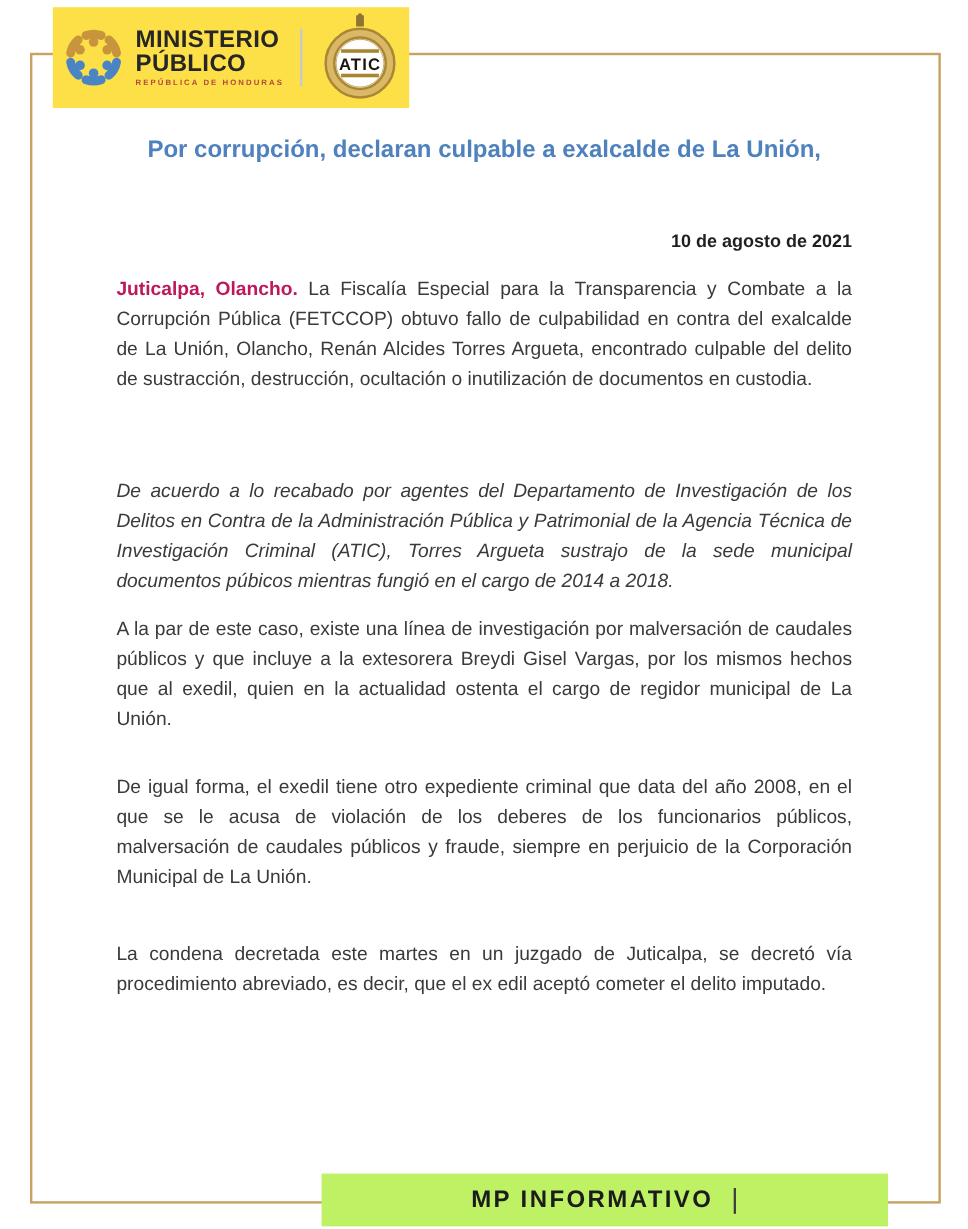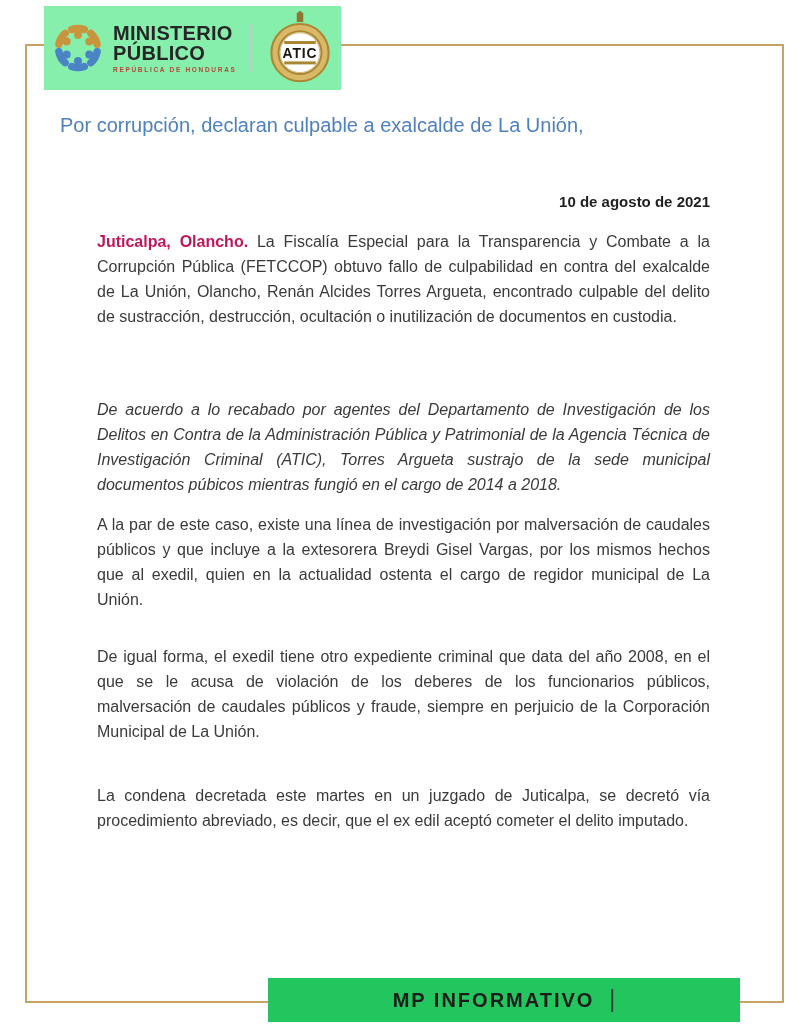--- a/index.html
+++ b/index.html
@@ -17,56 +17,56 @@
     font-family:"Liberation Sans", sans-serif;overflow:hidden;
   }
   
   .frame{
     position:absolute;left:25px;top:44px;width:755px;height:955px;
     border:2px solid var(--frame-gold);z-index:1;
   }
   
   .header{
     position:absolute;left:44px;top:6px;height:84px;z-index:2;
-    background:#86efac;display:flex;align-items:center;padding:0 8px;
+    background:#fde047;display:flex;align-items:center;padding:0 8px;
   }
   .mp-logo{width:52px;height:56px;flex:0 0 auto;}
   .mp-text{margin-left:9px;line-height:1;}
   .mp-name{
     font-weight:bold;color:#262626;font-size:20px;line-height:20px;letter-spacing:.3px;
   }
   .mp-sub{
     margin-top:4px;font-size:6.5px;font-weight:bold;color:var(--subtitle-red);
     letter-spacing:1.7px;
   }
   .header-divider{
     width:2px;height:48px;background:#c9c9c9;margin:0 15px 0 13px;flex:0 0 auto;
   }
   .atic-logo{width:66px;height:76px;flex:0 0 auto;}
 
   .title{
     position:absolute;left:60px;right:60px;top:112px;z-index:2;
-    color:var(--title-blue);font-size:20px;font-weight:normal;
+    text-align:center;color:var(--title-blue);font-size:20px;font-weight:bold;
     line-height:27px;
   }
   .date{
     position:absolute;left:97px;width:613px;top:193px;z-index:2;
     text-align:right;font-size:15px;font-weight:bold;color:var(--ink);
   }
   .para{
     position:absolute;left:97px;width:613px;margin:0;z-index:2;
     text-align:justify;font-size:16px;line-height:25px;color:var(--body-text);
   }
   .para strong{color:#be185d;}
   .p1{top:229px;} .p2{top:397px;font-style:italic;} .p3{top:512px;} .p4{top:644px;} .p5{top:783px;}
 
   
   .footer{
     position:absolute;left:268px;width:472px;top:978px;height:44px;z-index:2;
-    background:#22c55e;display:flex;align-items:center;justify-content:center;gap:15px;
+    background:#bef264;display:flex;align-items:center;justify-content:center;gap:15px;
   }
   .footer-text{
     font-size:20px;font-weight:bold;letter-spacing:2px;color:#1c1c1c;white-space:nowrap;
   }
   .footer-sep{
     font-size:23px;font-weight:400;color:#3c3c3c;transform:translateY(-1px);
   }
 </style>
 </head>
 <body>

